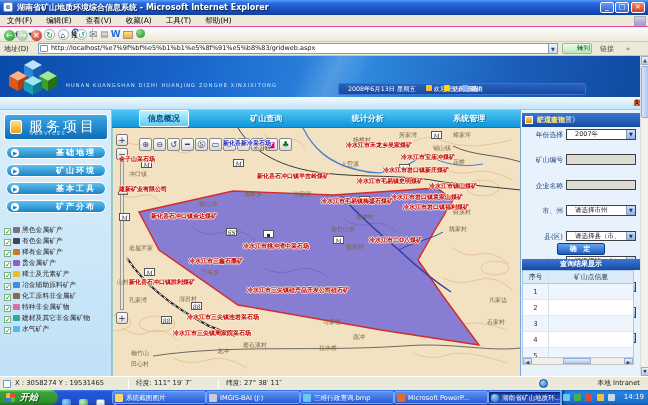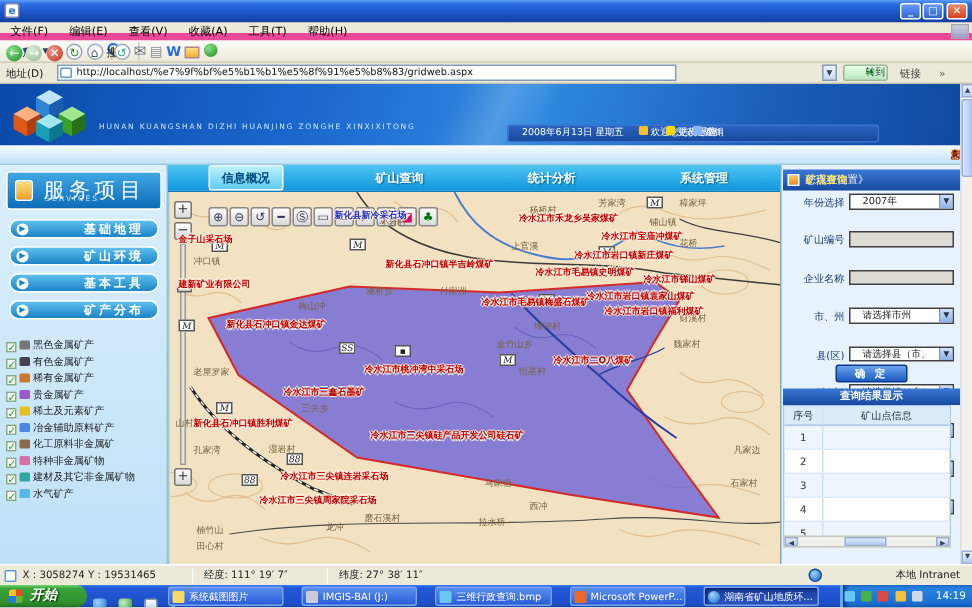--- a/index.html
+++ b/index.html
@@ -14,42 +14,42 @@
     color:#fff;font-size:8px;font-weight:bold;line-height:15px;}
   .titlebar .ticon{left:3px;top:2px;width:10px;height:10px;background:#fff;border:1px solid #88a;
     border-radius:2px;color:#2a6ae0;font-size:7px;line-height:9px;text-align:center;font-weight:bold;}
   .titlebar .ttext{left:17px;top:0;white-space:nowrap;text-shadow:1px 1px 1px #123;}
   .winbtn{top:2px;width:14px;height:11px;border-radius:2px;border:1px solid #fff;
     color:#fff;font-size:7px;line-height:9px;text-align:center;}
   .winbtn.min{right:34px;background:linear-gradient(#69f,#36c);}
   .winbtn.max{right:19px;background:linear-gradient(#69f,#36c);}
   .winbtn.close{right:3px;background:linear-gradient(#f08868,#d0451e);}
 
-  .menubar{left:0;top:15px;width:648px;height:12px;background:#ece9d8;border-bottom:5px solid #ec4899;
+  .menubar{left:0;top:15px;width:648px;height:12px;background:#ece9d8;border-bottom:1px solid #ec4899;
     font-size:7.5px;color:#000;}
   .menubar .mi{position:relative;display:inline-block;padding:1px 7px;}
   .menubar .mlogo{right:2px;top:1px;width:12px;height:10px;background:linear-gradient(#cfcfe8,#9aa0c8);
     border:1px solid #aab;}
 
   .toolbar{left:0;top:27px;width:648px;height:15px;background:linear-gradient(#fdfdfb,#ece9d8);
     border-bottom:1px solid #d0ccb8;font-size:7.5px;}
   .tb{position:relative;display:inline-block;vertical-align:top;margin-top:1px;height:13px;line-height:13px;color:#222;}
   .tb .circ{position:relative;display:inline-block;width:11px;height:11px;border-radius:50%;
     color:#fff;text-align:center;line-height:11px;font-size:8px;top:1px;}
   .c-green{background:radial-gradient(circle at 35% 30%,#8be08b,#1d8f1d);}
   .c-gray{background:radial-gradient(circle at 35% 30%,#d8eed8,#9ab89a);}
   .c-red{background:radial-gradient(circle at 35% 30%,#f0a090,#c02818);}
   .tbsep{display:inline-block;width:1px;height:12px;background:#c8c4b0;margin:1px 3px 0 3px;}
   .star{color:#e8b800;font-size:10px;}
   .tb .dd{font-size:5px;color:#246;}
 
   .addressbar{left:0;top:42px;width:648px;height:14px;background:#ece9d8;border-bottom:1px solid #c8c4b0;
     font-size:7px;line-height:14px;color:#222;text-decoration:underline;}
   .addressbar .alabel{left:4px;top:0;}
-  .addrbox{left:38px;top:1px;width:413px;height:11px;background:#fff;border:1px solid #7f9db9;
+  .addrbox{left:38px;top:1px;width:520px;height:11px;background:#fff;border:1px solid #7f9db9;
     font-size:6.5px;line-height:9px;color:#111;padding-left:12px;white-space:nowrap;overflow:hidden;}
   .addrbox .pageico{left:1px;top:1px;width:8px;height:7px;background:#fff;border:1px solid #69c;
     border-radius:1px;}
   .addrdd{left:548px;top:1px;width:10px;height:11px;background:linear-gradient(#eef4ff,#c8d8f4);
     border:1px solid #7f9db9;font-size:5px;text-align:center;line-height:11px;color:#345;}
   .gobtn{left:562px;top:1px;width:30px;height:11px;background:linear-gradient(#e8ffe8,#bce6bc);
     border:1px solid #9ab89a;border-radius:2px;font-size:6.5px;line-height:9px;text-align:center;color:#143;}
   .gobtn b{color:#0a0;}
   .linkslbl{left:600px;top:0;color:#444;}
   .linkschev{left:626px;top:0;color:#666;}
@@ -191,21 +191,21 @@
     text-shadow:1px 1px 1px #0a3a0a;}
   .startbtn .flag{left:6px;top:3px;width:9px;height:9px;background:
     conic-gradient(#e84a2a 0 25%,#6ab82a 0 50%,#2a7ae8 0 75%,#f8c030 0 100%);border-radius:2px;}
   .startbtn .stext{left:20px;top:0;}
   .qlaunch{left:62px;top:2px;white-space:nowrap;}
   .ql{position:relative;display:inline-block;width:9px;height:9px;border-radius:2px;margin-right:3px;top:1px;}
   .ql1{background:radial-gradient(circle at 35% 30%,#9fd4ff,#1a6ac0);}
   .ql2{background:radial-gradient(circle at 35% 30%,#c8f0c8,#2a8a2a);}
   .ql3{background:linear-gradient(#fff,#b8c8e8);border:1px solid #89a;}
   .qlchev{position:relative;display:inline-block;color:#cfe0ff;font-size:6px;top:-1px;}
-  .tasks{left:112px;top:1px;width:434px;height:13px;display:flex;gap:12px;}
+  .tasks{left:112px;top:1px;width:531px;height:13px;display:flex;gap:0;}
   .task{position:relative;flex:1;max-width:94px;height:13px;border-radius:2px;
     background:linear-gradient(#5a90f0,#2a5cd8);border:1px solid #7aa4f8;
     color:#fff;font-size:6.6px;line-height:12px;white-space:nowrap;overflow:hidden;padding-left:13px;}
   .task.active{background:linear-gradient(#1a3c9e,#2a54c0);box-shadow:inset 1px 1px 2px #0a2060;}
   .task .tico{left:2px;top:2px;width:8px;height:8px;border-radius:1px;background:#f8d868;}
   .task.t-drive .tico{background:#c8ccd8;} .task.t-img .tico{background:#68c8f0;}
   .task.t-ppt .tico{background:#e86a2a;} .task.t-ie .tico{background:radial-gradient(circle at 35% 30%,#9fd4ff,#1a6ac0);border-radius:50%;}
   .tray{left:560px;top:0;width:88px;height:15px;background:linear-gradient(#2a8ae8,#1668c8);
     border-left:2px solid #6aa8f0;box-shadow:inset 2px 0 3px #0d3a8a;color:#fff;
     font-size:7px;line-height:15px;}
@@ -214,20 +214,21 @@
   .ti4{background:#f0c040;} .ti5{background:#cfd8e8;}
   .tray .clock{right:4px;top:0;position:absolute;}
 </style>
 </head>
 <body>
 
 <div class="screen">
 
   <div class="titlebar">
     <div class="ticon">e</div>
+    <div class="ttext">湖南省矿山地质环境综合信息系统 - Microsoft Internet Explorer</div>
     <div class="winbtn min">_</div>
     <div class="winbtn max">□</div>
     <div class="winbtn close">✕</div>
   </div>
 
   <div class="menubar">
     <span class="mi">文件(F)</span><span class="mi">编辑(E)</span><span class="mi">查看(V)</span><span class="mi">收藏(A)</span><span class="mi">工具(T)</span><span class="mi">帮助(H)</span>
     <div class="mlogo"></div>
   </div>
 

